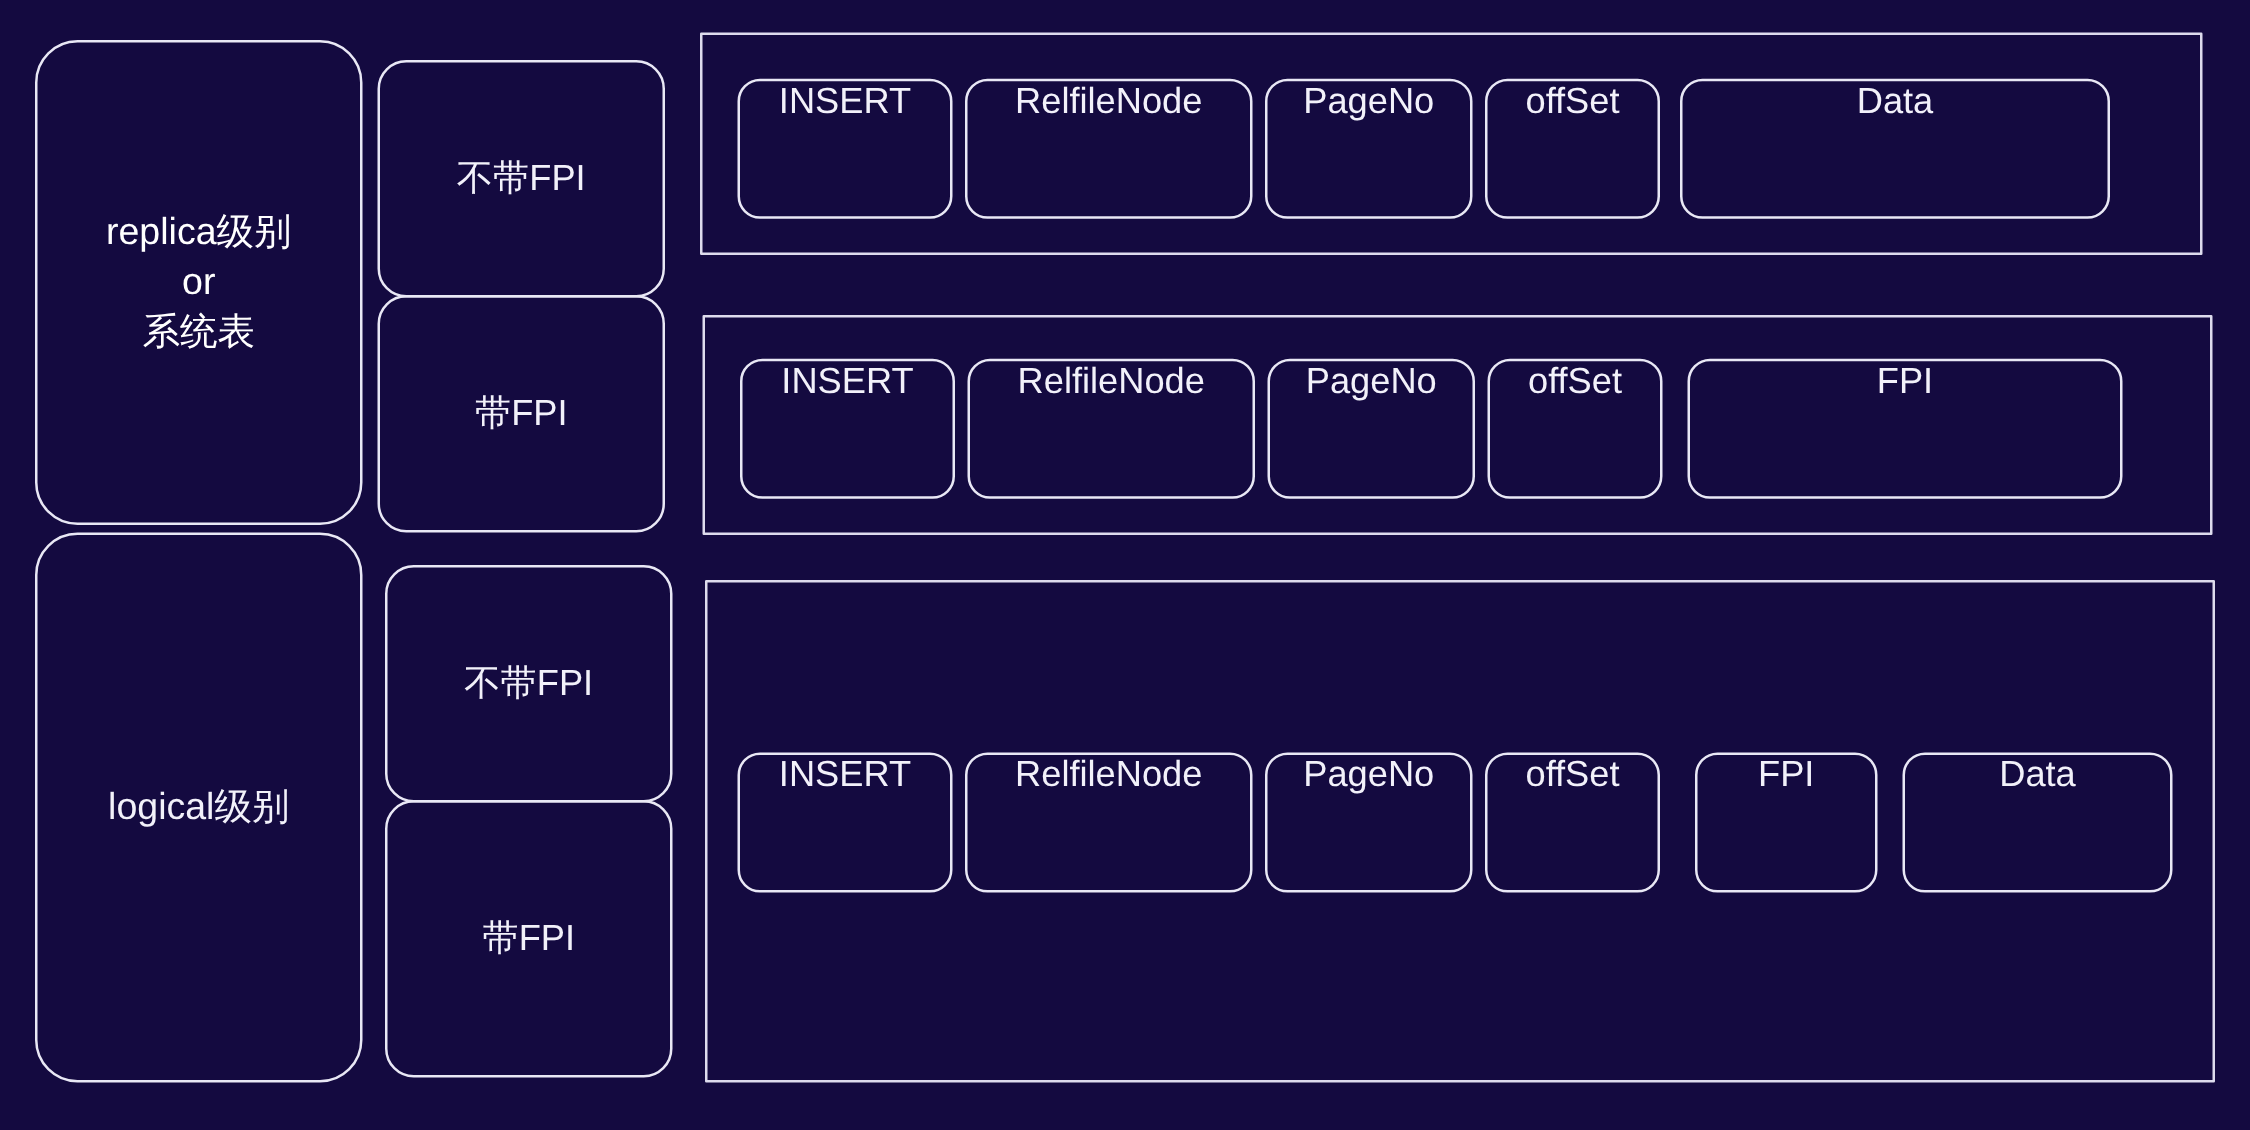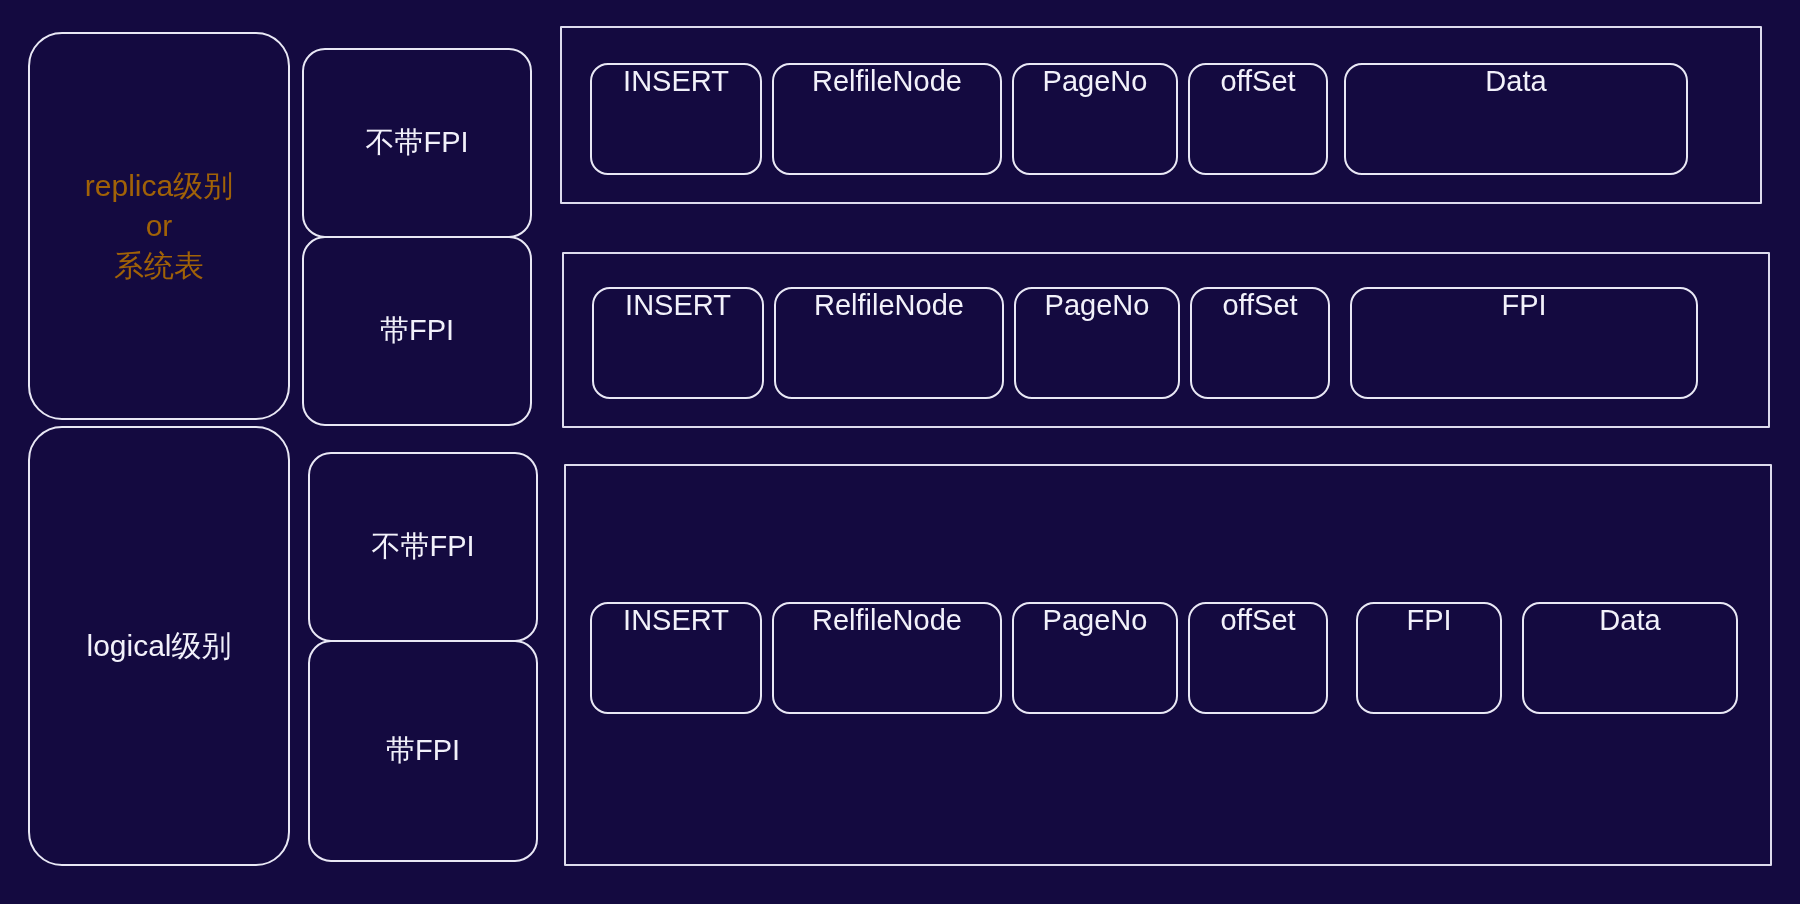--- a/index.html
+++ b/index.html
@@ -56,21 +56,21 @@
     font-size:29px;
     text-align:center;
     white-space:nowrap;
   }
 </style>
 </head>
 <body style="background: rgb(20, 10, 64);">
 
 <div id="stage">
 
-  <div class="abs cat" style="left: 28px; top: 32px; width: 262px; height: 388px; border-color: rgb(233, 232, 245); color: #a16207;">
+  <div class="abs cat" style="left: 28px; top: 32px; width: 262px; height: 388px; border-color: rgb(233, 232, 245); color: #ffffff;">
     <span>replica级别
 or
 系统表</span>
   </div>
 
   <div class="abs cat" style="left: 28px; top: 426px; width: 262px; height: 440px; border-color: rgb(233, 232, 245); color: rgb(242, 241, 250);">
     <span>logical级别</span>
   </div>
 
   <div class="abs mode" style="left: 302px; top: 48px; width: 230px; height: 190px; border-color: rgb(233, 232, 245); color: rgb(242, 241, 250);">

